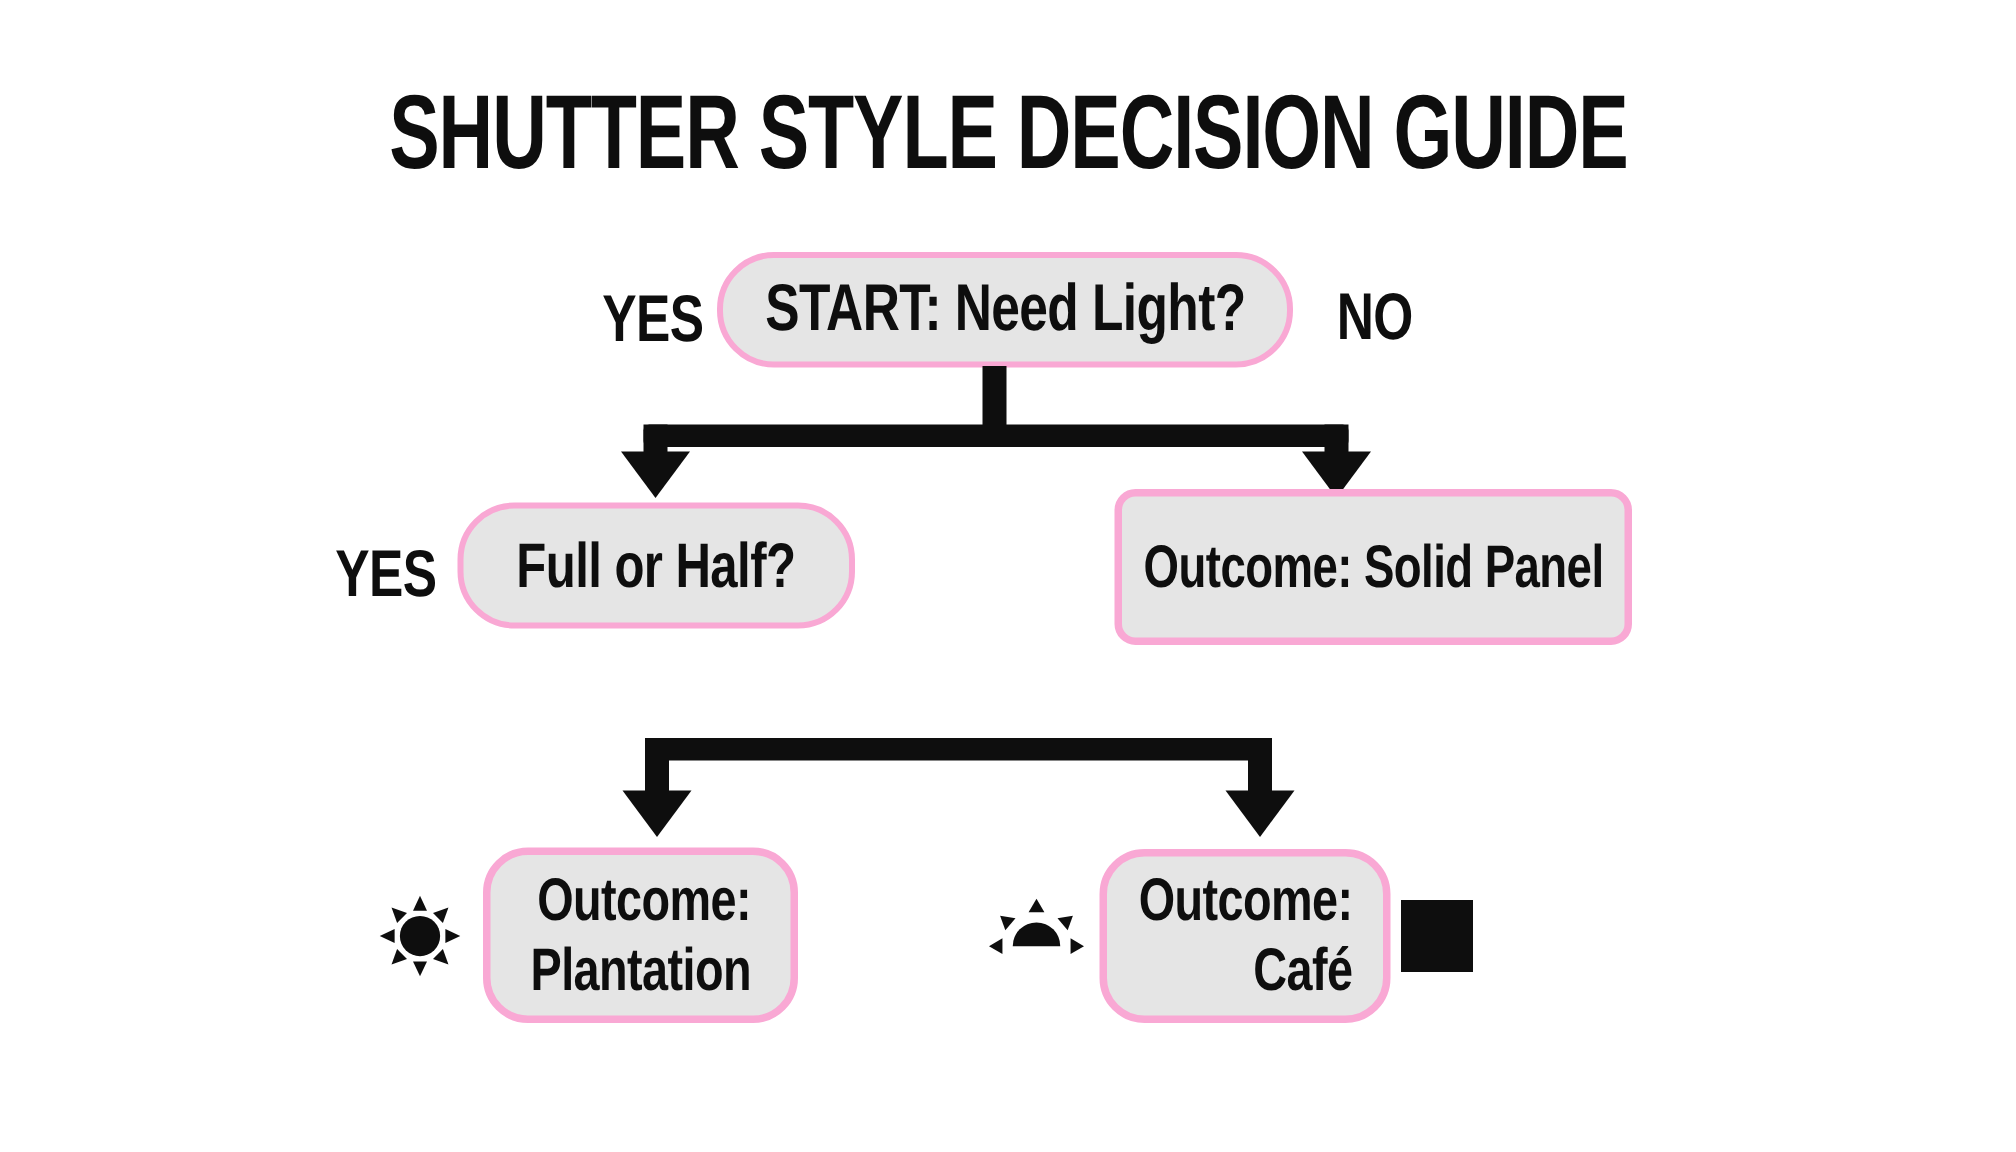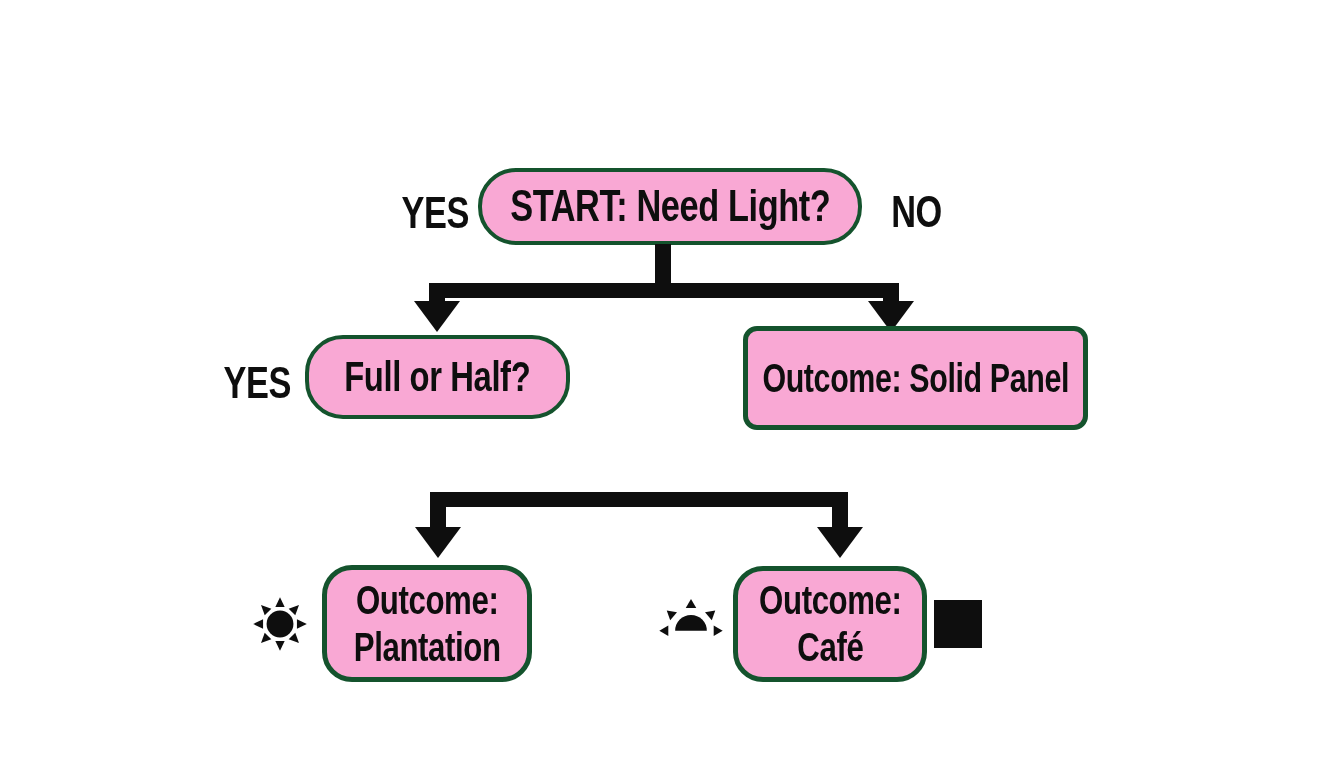--- a/index.html
+++ b/index.html
@@ -30,26 +30,26 @@
     left: 0; right: 0; top: 48px;
     text-align: center;
   }
   .title-wrap .txt {
     font-size: 70px;
     transform: scaleX(0.72);
     letter-spacing: -1px;
   }
 
   .node {
-    background: #f9a8d4;
-    border: 4px solid #14532d;
+    background: #e5e5e5;
+    border: 4px solid #f9a8d4;
     display: flex;
     align-items: center;
     justify-content: center;
-    text-align: center;
+    text-align: right;
   }
   .node .txt { line-height: 1.1; }
 
   .node-start   { left: 478px; top: 168px; width: 384px; height: 77px;  border-radius: 38px; }
   .node-start .txt { font-size: 44px; }
 
   .node-fullhalf { left: 305px; top: 335px; width: 265px; height: 84px; border-radius: 38px; }
   .node-fullhalf .txt { font-size: 42px; }
 
   .node-solid   { left: 743px; top: 326px; width: 345px; height: 104px; border-radius: 14px; border-width: 5px; }
@@ -88,20 +88,23 @@
 
   .icon-fullsun { left: 252px; top: 596px; width: 56px; height: 56px; }
   .icon-halfsun { left: 653px; top: 592px; width: 76px; height: 48px; }
   .solid-square { left: 934px; top: 600px; width: 48px; height: 48px; }
 </style>
 </head>
 <body>
 
 <div class="canvas">
 
+  <div class="abs title-wrap">
+    <span class="txt">SHUTTER STYLE DECISION GUIDE</span>
+  </div>
 
   <div class="abs side-label lbl-yes-top">
     <span class="txt">YES</span>
   </div>
 
   <div class="abs node node-start">
     <span class="txt">START: Need Light?</span>
   </div>
 
   <div class="abs side-label lbl-no-top">

